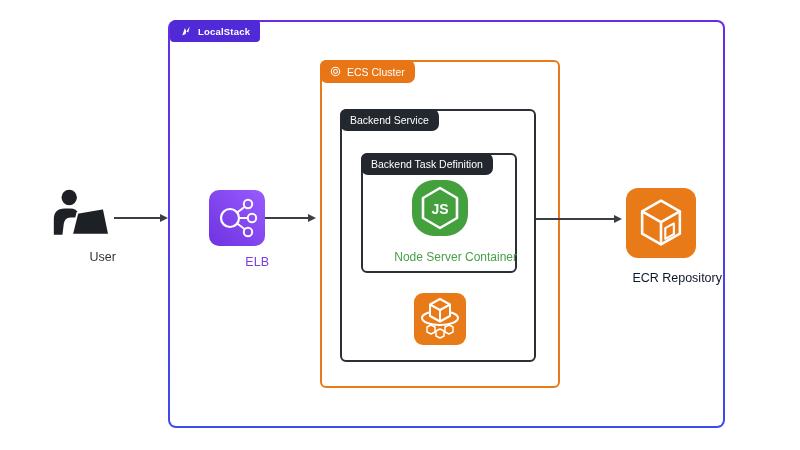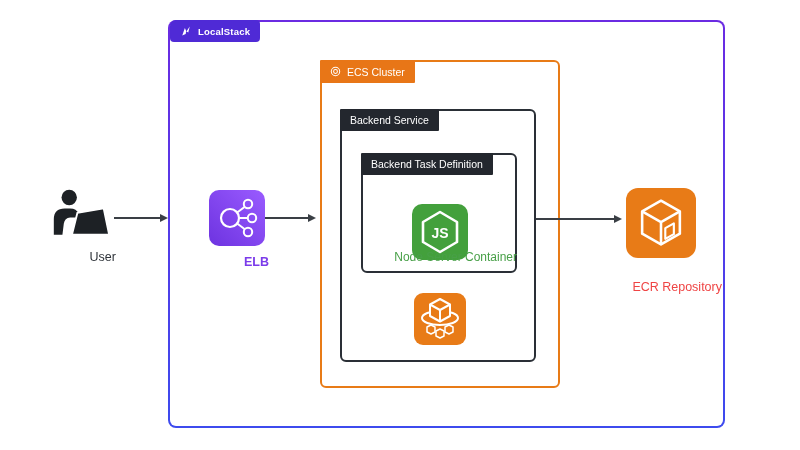--- a/index.html
+++ b/index.html
@@ -16,45 +16,45 @@
   .ecs-box { position:absolute; left:320px; top:60px; width:240px; height:328px;
              border:2px solid #E87B17; border-radius:6px; background:#ffffff; }
   .bs-box  { position:absolute; left:340px; top:109px; width:196px; height:253px;
              border:2px solid #2A2F36; border-radius:6px; background:#ffffff; }
   .btd-box { position:absolute; left:361px; top:153px; width:156px; height:120px;
              border:2px solid #2A2F36; border-radius:6px; background:#ffffff; }
 
   
   .tab { position:absolute; display:inline-flex; align-items:center; gap:6px;
          height:23px; padding:0 10px; color:#ffffff; font-size:10.5px;
-         border-radius:1px; white-space:nowrap; }
+         border-radius:7px; white-space:nowrap; }
   .ls-tab  { left:170px; top:20px; height:22px; background:#4F2AD6; font-weight:700;
              font-size:9.5px; letter-spacing:.2px; border-radius:6px 4px 4px 4px; }
   .ecs-tab { left:320px; top:60px; background:#E87617; }
   .bs-tab  { left:340px; top:109px; height:22px; background:#23272E; }
   .btd-tab { left:361px; top:153px; height:22px; background:#23272E; }
 
   
   .icon-sq { position:absolute; display:flex; align-items:center; justify-content:center; }
   .elb-icon  { left:209px; top:190px; width:56px; height:56px; border-radius:10px;
                background:linear-gradient(225deg,#9A5BFF 0%,#6D33E0 100%); }
-  .node-icon { left:412px; top:204px; width:56px; height:56px; border-radius:10px;
+  .node-icon { left:412px; top:180px; width:56px; height:56px; border-radius:22px;
                background:#43A03C; }
   .ecsi-icon { left:414px; top:293px; width:52px; height:52px; border-radius:9px;
                background:#E87B17; }
   .ecr-icon  { left:626px; top:188px; width:70px; height:70px; border-radius:12px;
                background:#E87B17; }
   .user-icon { left:52px; top:188px; width:58px; height:48px; }
 
   
   .nlabel { position:absolute; text-align:right; font-size:12.5px; }
   .user-label { left:40px;  top:250px; width:76px;  color:#2F343A; }
-  .elb-label  { left:205px; top:255px; width:64px;  color:#7B3BEA;font-weight:bold; }
+  .elb-label  { left:205px; top:255px; width:64px;  color:#7B3BEA; }
   .node-label { left:361px; top:250px; width:156px; color:#48A048; font-size:12px; }
-  .ecr-label  { left:600px; top:280px; width:122px; color:#ef4444; }
+  .ecr-label  { left:600px; top:271px; width:122px; color:#0f172a; }
 
   
   .aline { position:absolute; height:2px; background:#3A3F45; }
   .ahead { position:absolute; width:0; height:0;
            border-top:4.5px solid transparent; border-bottom:4.5px solid transparent;
            border-left:8px solid #3A3F45; }
 </style>
 </head>
 <body>
 

